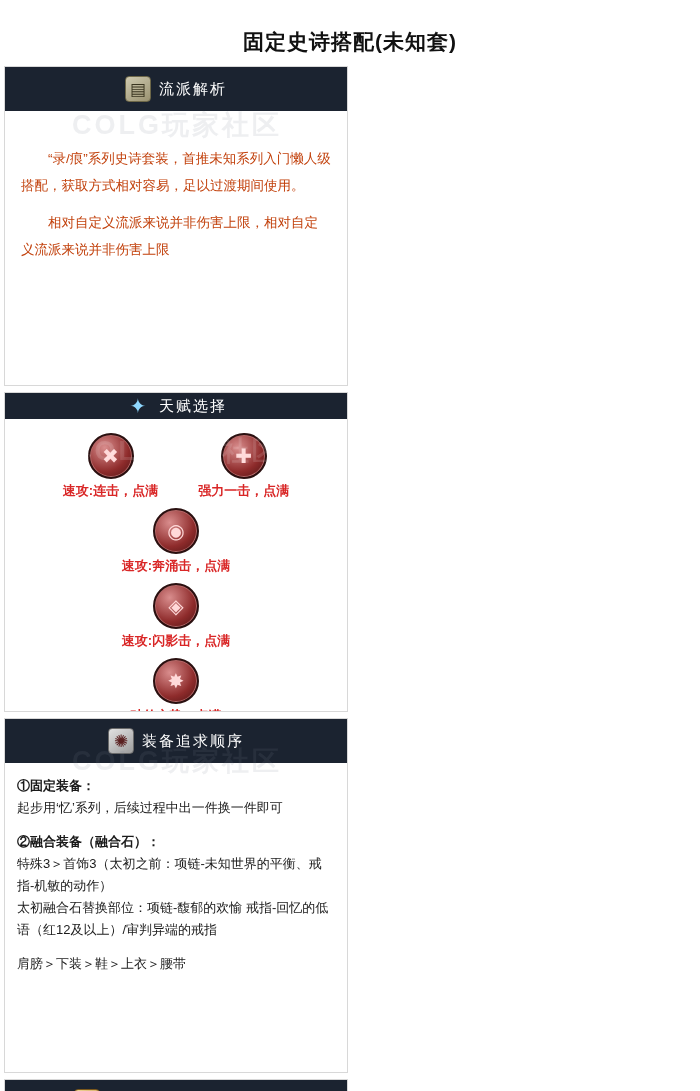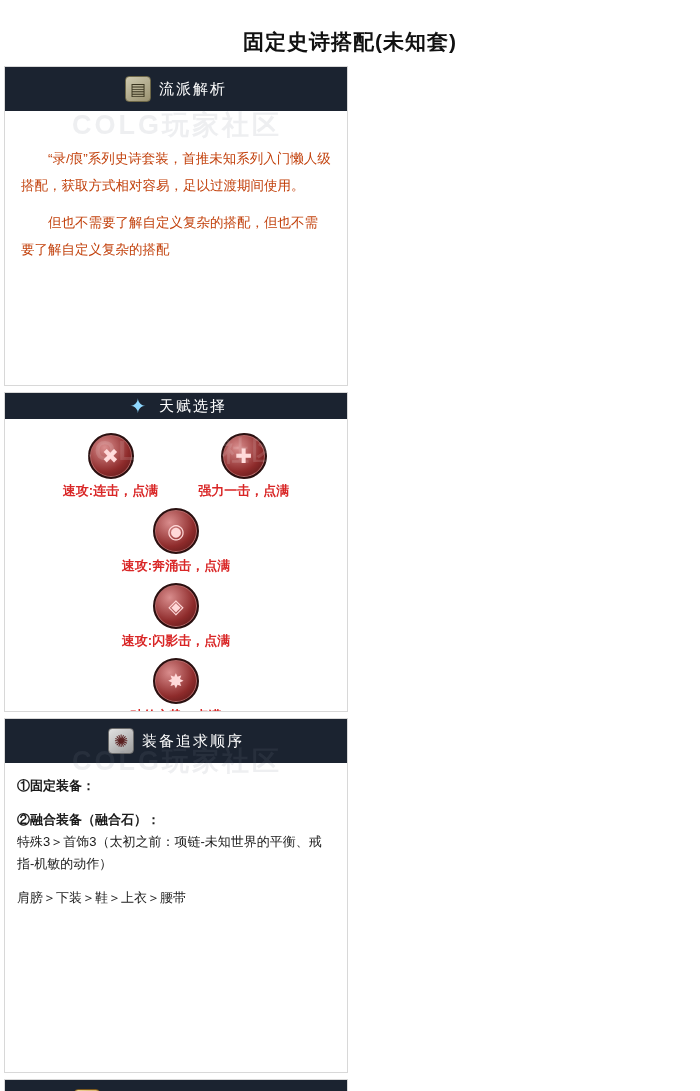--- a/index.html
+++ b/index.html
@@ -140,21 +140,21 @@
 <div class="grid">
 
   <div class="panel p1">
     <div class="panel-head">
       <span class="hicon book">▤</span>
       <span class="ttl">流派解析</span>
     </div>
     <div class="wm" style="left:172px; top:58px;">COLG玩家社区</div>
     <div class="body">
       <p>“录/痕”系列史诗套装，首推未知系列入门懒人级搭配，获取方式相对容易，足以过渡期间使用。</p>
-      <p>但也不需要了解自定义复杂的搭配，但也不需要了解自定义复杂的搭配</p>
+      <p>相对自定义流派来说并非伤害上限，相对自定义流派来说并非伤害上限</p>
     </div>
   </div>
 
   <div class="panel p2">
     <div class="panel-head">
       <span class="hicon star">✦</span>
       <span class="ttl">天赋选择</span>
     </div>
     <div class="wm light" style="left:172px; top:58px;">COLG玩家社区</div>
     <div class="body">
@@ -191,24 +191,26 @@
 
   <div class="panel p3">
     <div class="panel-head">
       <span class="hicon gear">✺</span>
       <span class="ttl">装备追求顺序</span>
     </div>
     <div class="wm" style="left:172px; top:42px;">COLG玩家社区</div>
     <div class="body">
       <div class="grp">
         <div><b>①固定装备：</b></div>
+        <div>起步用‘忆’系列，后续过程中出一件换一件即可</div>
       </div>
       <div class="grp">
         <div><b>②融合装备（融合石）：</b></div>
         <div>特殊3＞首饰3（太初之前：项链-未知世界的平衡、戒指-机敏的动作）</div>
+        <div>太初融合石替换部位：项链-馥郁的欢愉 戒指-回忆的低语（红12及以上）/审判异端的戒指</div>
       </div>
       <div class="grp">
         <div>肩膀＞下装＞鞋＞上衣＞腰带</div>
       </div>
     </div>
   </div>
 
   <div class="panel p4">
     <div class="panel-head">
       <span class="hicon fuse">❖</span>

